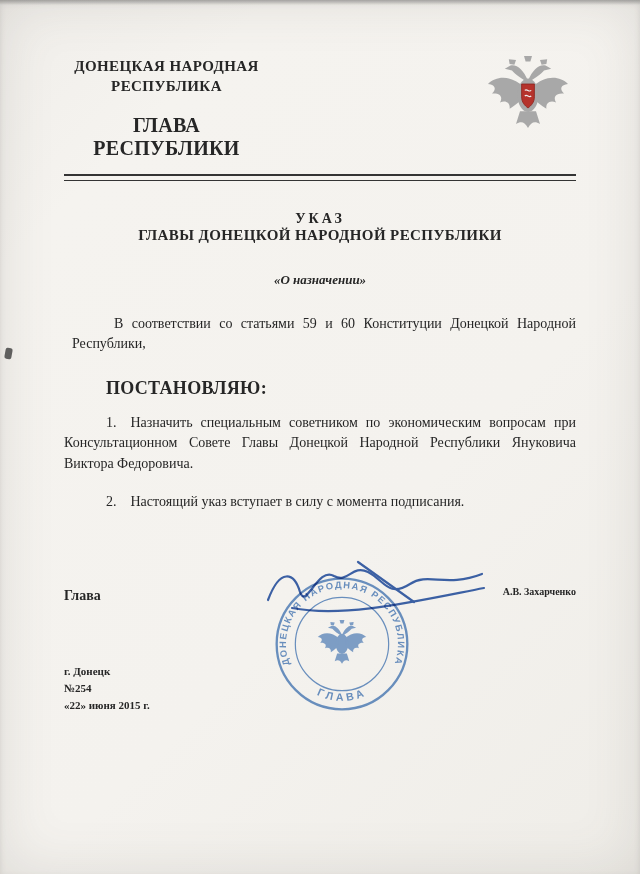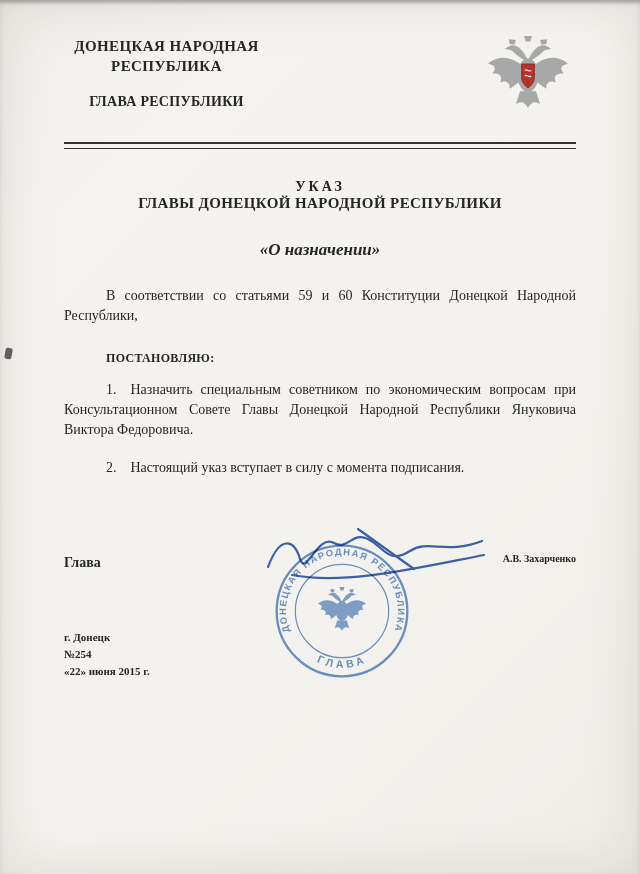--- a/index.html
+++ b/index.html
@@ -6,44 +6,44 @@
   .page{
     position:relative;
     width:640px;height:874px;
     margin:0 auto;
     background:linear-gradient(135deg,#f0eeea 0%,#f5f3ef 18%,#f4f2ee 60%,#efede8 100%);
     box-shadow:inset 0 0 55px rgba(90,85,75,.14), inset 0 3px 6px rgba(0,0,0,.10);
     font-family:"Liberation Serif", serif;
     color:#262626;
     overflow:hidden;
     box-sizing:border-box;
-    padding:36px 64px 0 64px;
+    padding:56px 64px 0 64px;
   }
   .scan-edge{position:absolute;left:0;top:0;width:100%;height:5px;
     background:linear-gradient(180deg,rgba(70,70,70,.35),rgba(70,70,70,0));}
   .artifact{position:absolute;left:5px;top:348px;width:7px;height:11px;
     background:#3c3c3c;border-radius:2px;transform:rotate(10deg);opacity:.8;}
 
   
   .header{display:flex;justify-content:space-between;align-items:flex-start;}
   .h-col{width:205px;text-align:center;}
   .org{font-weight:bold;font-size:15px;line-height:1.35;letter-spacing:.4px;}
-  .dept{font-weight:bold;font-size:14px;margin-top:17px;letter-spacing:.3px;}
+  .dept{font-weight:bold;font-size:20px;margin-top:17px;letter-spacing:.3px;}
   .emblem{width:96px;height:96px;flex:0 0 auto;margin-top:-4px;}
 
   .rule{margin-top:14px;height:4px;
     border-top:2.5px solid #343434;border-bottom:1.5px solid #343434;}
 
   .title{font-weight:bold;font-size:14px;text-align:center;letter-spacing:3px;margin-top:30px;}
   .subtitle{font-weight:bold;font-size:15px;text-align:center;letter-spacing:.4px;}
-  .subject{font-weight:bold;font-style:italic;font-size:17px;text-align:center;margin-top:28px;}
+  .subject{font-weight:bold;font-style:italic;font-size:13px;text-align:center;margin-top:28px;}
 
   .bodytext{font-size:14px;line-height:1.45;text-align:justify;}
-  .preamble{margin-top:26px;text-indent:42px;}
-  .resolve{font-weight:bold;font-size:12px;margin-top:24px;margin-left:42px;letter-spacing:.3px;}
+  .preamble{margin-top:26px;text-indent:42px;margin-left:8px;}
+  .resolve{font-weight:bold;font-size:18px;margin-top:24px;margin-left:42px;letter-spacing:.3px;}
   .item{text-indent:42px;}
   .item + .item{margin-top:18px;}
   .item .num{margin-right:14px;}
 
   
   .sig-row{position:relative;margin-top:74px;display:flex;
     justify-content:space-between;align-items:flex-start;}
   .sig-left{font-weight:bold;font-size:14px;line-height:1.45;}
   .sig-name{font-weight:bold;font-size:10px;white-space:nowrap;}
 

